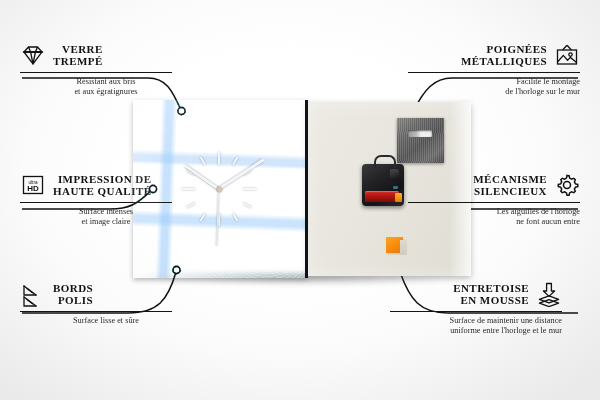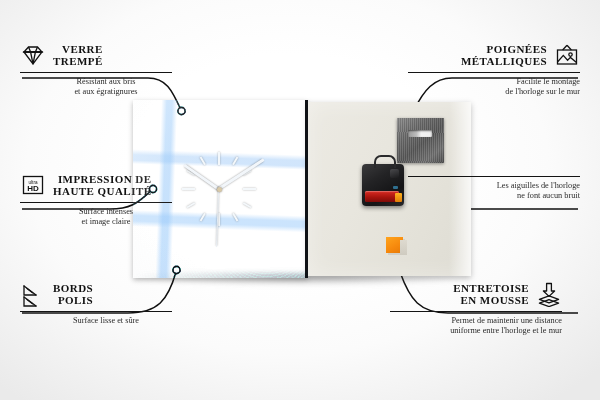--- a/index.html
+++ b/index.html
@@ -312,37 +312,49 @@
         </g>
           </svg>
       </span>
     </div>
     <div class="rule"></div>
     <div class="sub">Facilite le montage
 de l'horloge sur le mur</div>
   </div>
 
   <div class="callout right" id="c-mecanisme">
+    <div class="head">
+      <span class="ttl">MÉCANISME
+SILENCIEUX</span>
+      <span class="ico">
+        <svg viewBox="0 0 26 26">
+            <g fill="none" stroke="#121212" stroke-width="1.5">
+          <path d="M13 3.4 l2.1 .35 .55 2.3 1.9 1.1 2.2-.85 1.5 1.5 -.85 2.2 1.1 1.9 2.3 .55 0 2.1 -2.3 .55 -1.1 1.9 .85 2.2 -1.5 1.5 -2.2-.85 -1.9 1.1 -.55 2.3 -2.1 0 -.55-2.3 -1.9-1.1 -2.2 .85 -1.5-1.5 .85-2.2 -1.1-1.9 -2.3-.55 0-2.1 2.3-.55 1.1-1.9 -.85-2.2 1.5-1.5 2.2 .85 1.9-1.1 .55-2.3 z"></path>
+          <circle cx="13" cy="13" r="3.5"></circle>
+        </g>
+          </svg>
+      </span>
+    </div>
     <div class="rule"></div>
     <div class="sub">Les aiguilles de l'horloge
-ne font aucun bruit</div>
+ne font aucun entre</div>
   </div>
 
   <div class="callout right" id="c-entretoise">
     <div class="head">
       <span class="ttl">ENTRETOISE
 EN MOUSSE</span>
       <span class="ico">
         <svg viewBox="0 0 26 26">
             <g fill="none" stroke="#121212" stroke-width="1.3" stroke-linejoin="round">
           <path d="M10.6 2.5 H15.4 V10 H18.6 L13 15.4 L7.4 10 H10.6 Z"></path>
           <path d="M13 14.8 L22.6 18.3 L13 21.8 L3.4 18.3 Z"></path>
           <path d="M13 18.6 L22.6 22.1 L13 25.6 L3.4 22.1 Z"></path>
         </g>
           </svg>
       </span>
     </div>
     <div class="rule"></div>
-    <div class="sub">Permet de maintenir une distance
+    <div class="sub">Surface de maintenir une distance
 uniforme entre l'horloge et le mur</div>
   </div>
 
 </div>
 
 </body></html>

